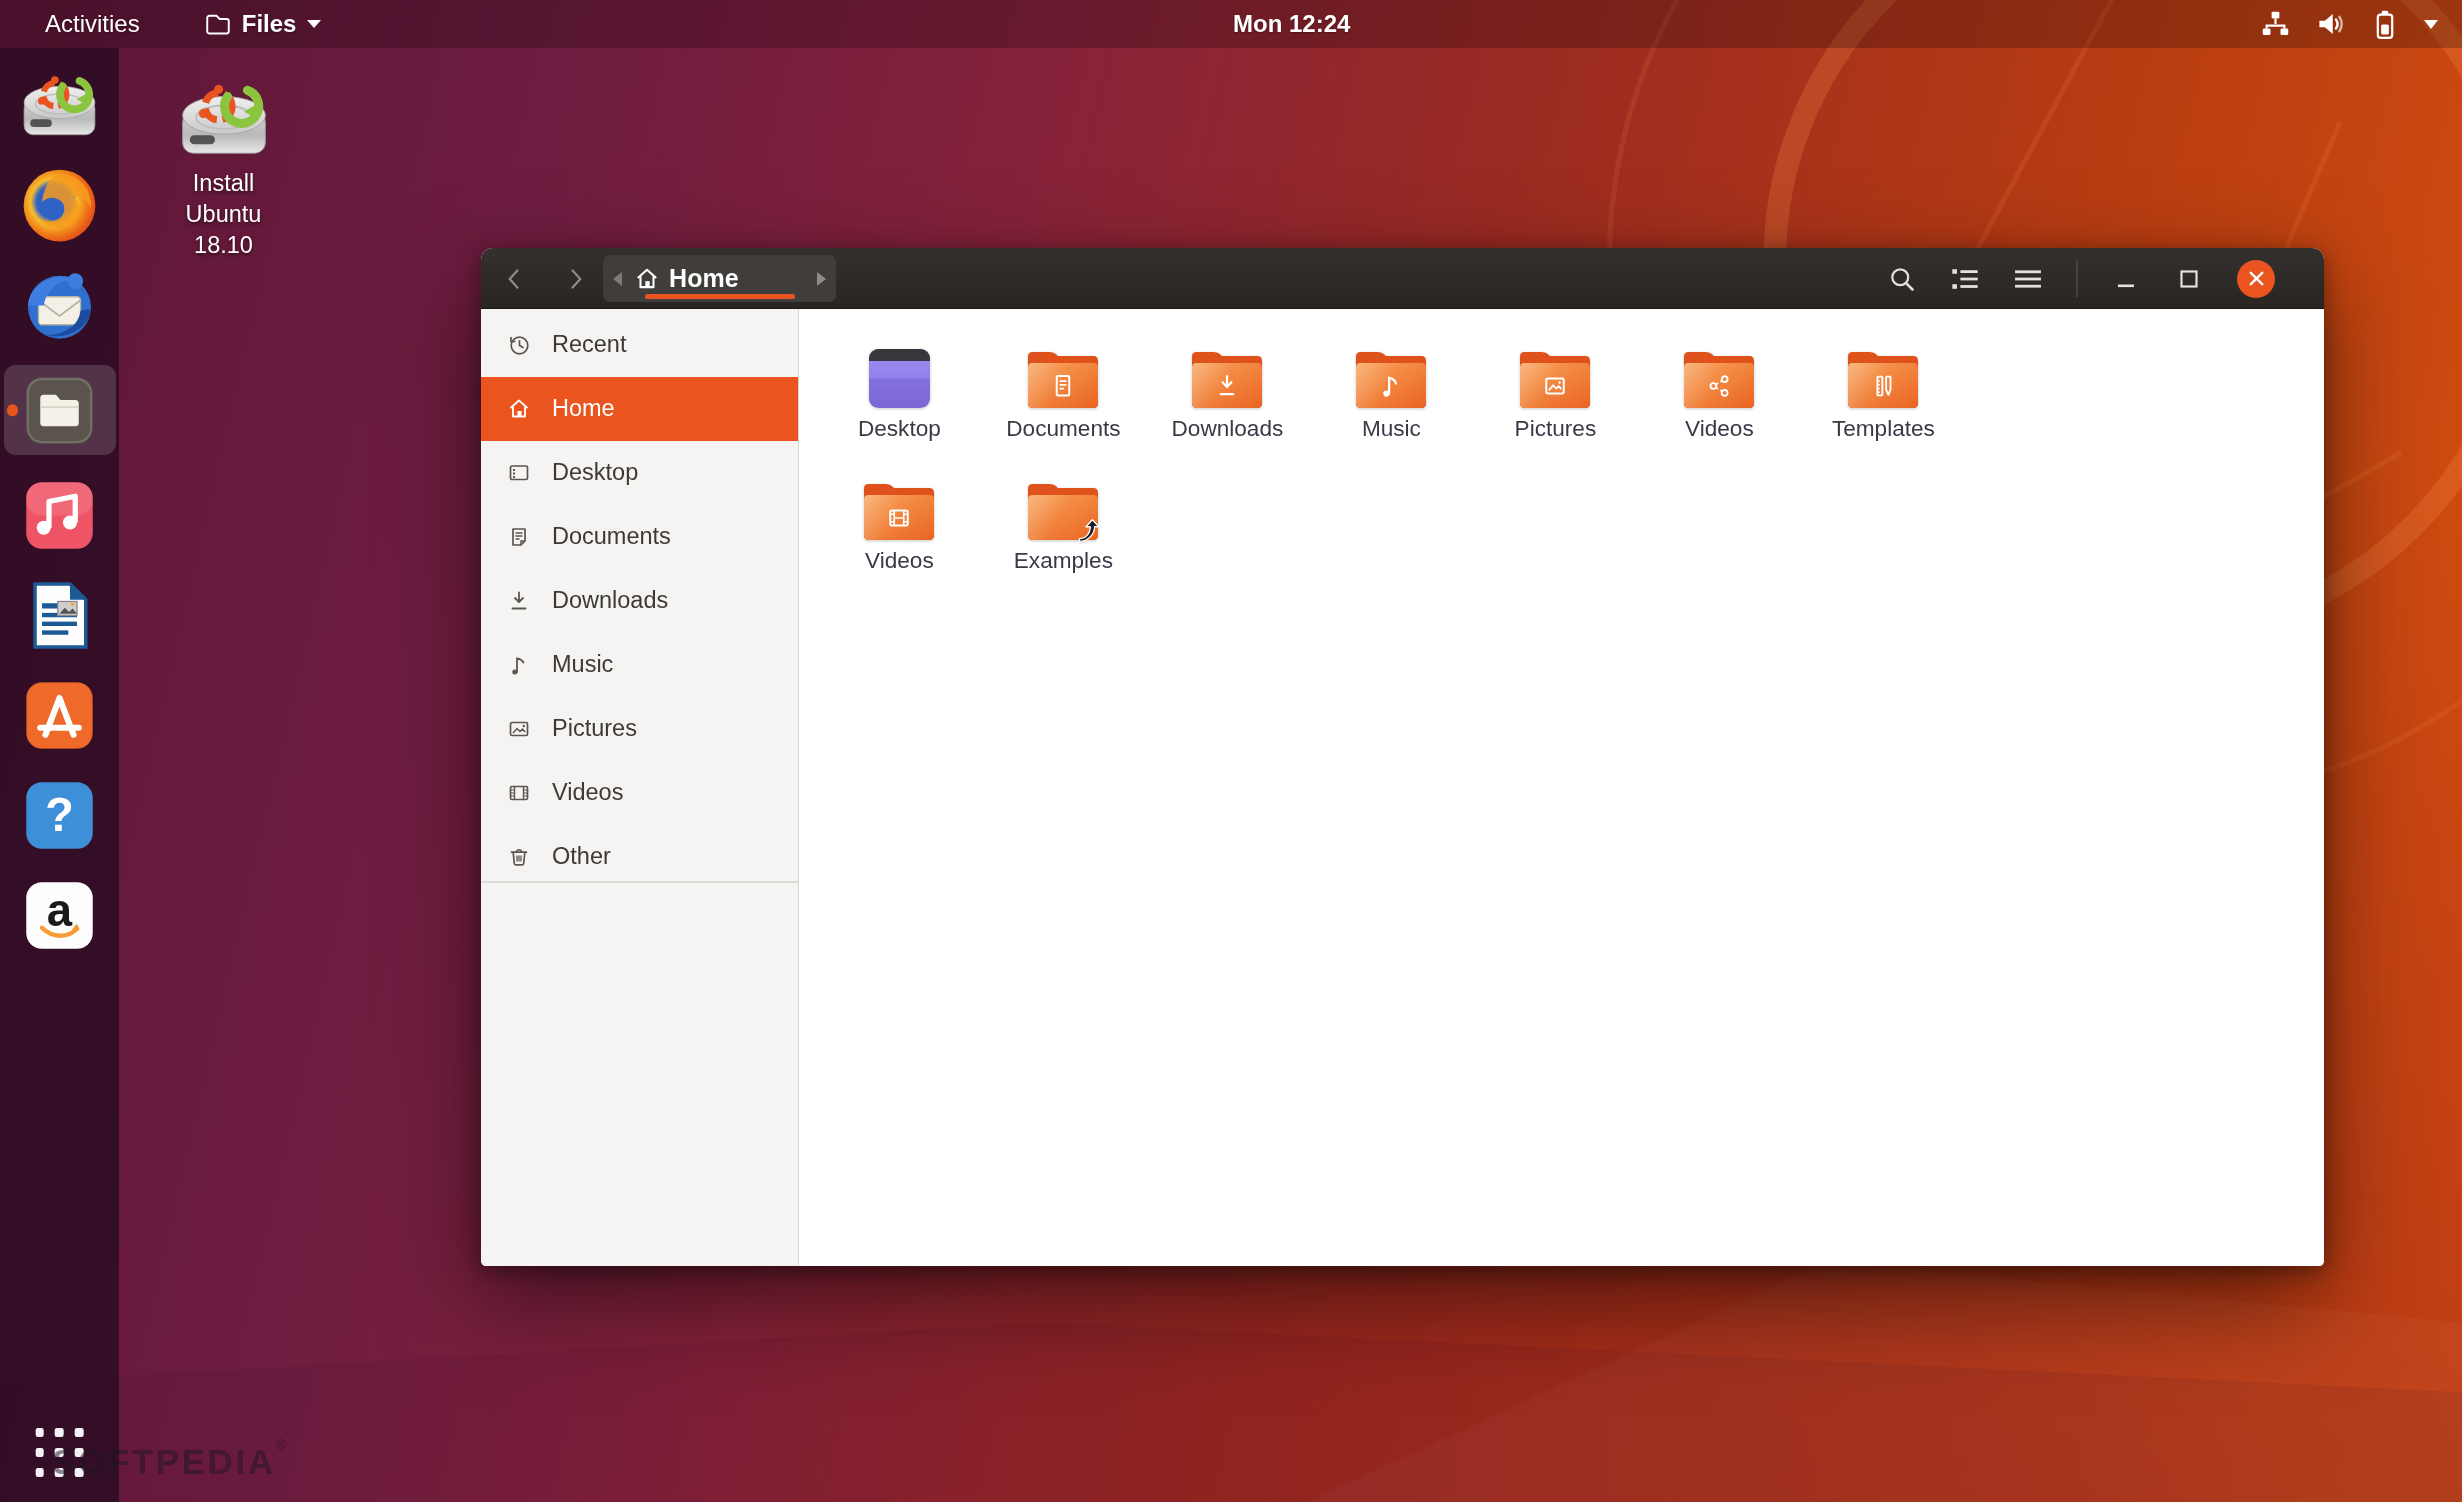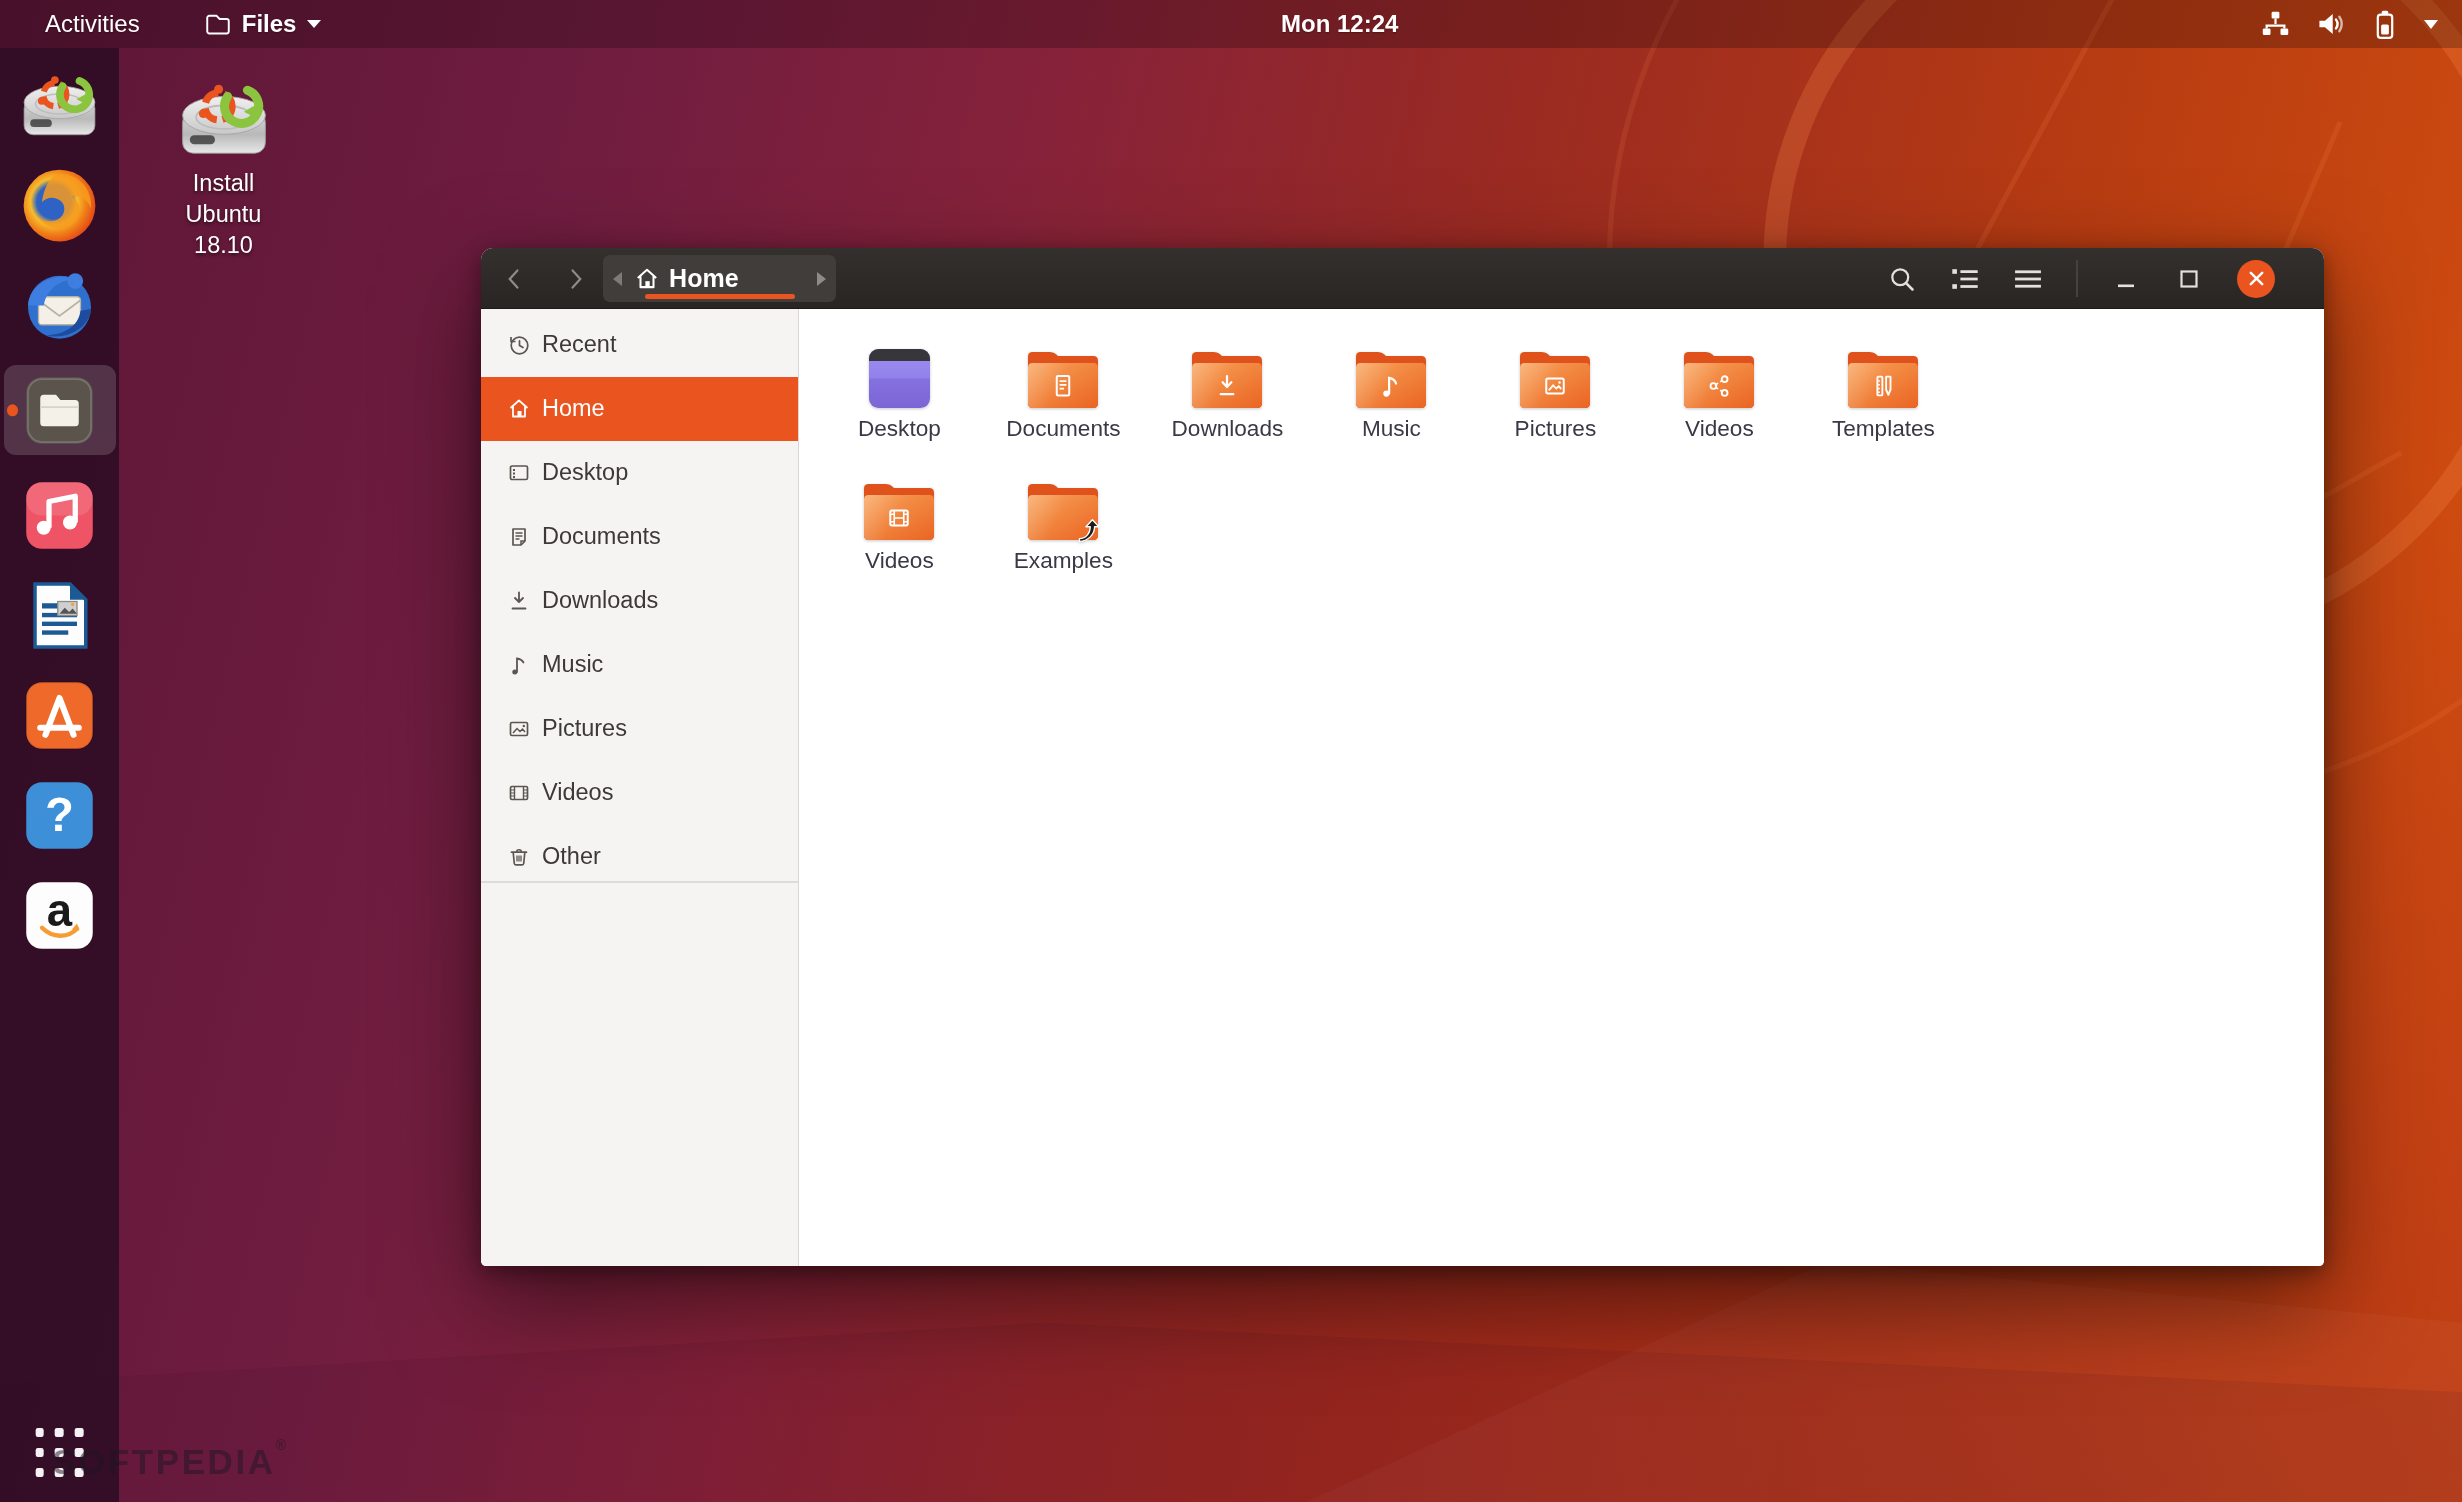--- a/index.html
+++ b/index.html
@@ -15,21 +15,21 @@
 
   
   .topbar { position:absolute; left:0; top:0; width:2462px; height:48px;
     background:rgba(12,2,10,.24); display:flex; align-items:center; color:#fff;
     font-size:24px; text-shadow:0 0.9px 1.7px rgba(0,0,0,.3); z-index:50; }
   .tb-activities { margin-left:33px; padding:0 12px; height:48px; line-height:48px; cursor:default; }
   .tb-appmenu { margin-left:45px; display:flex; align-items:center; gap:10.4px; height:48px; padding:0 8.7px;text-align:center; }
   .tb-appmenu .app-label { font-weight:bold; }
   .caret-down { width:0; height:0; border-left:7.8px solid transparent; border-right:7.8px solid transparent; border-top:9.6px solid #fff; }
   .caret-down.small { border-left-width:7px; border-right-width:7px; border-top-width:8.7px; }
-  .tb-clock { position:absolute; left:1233px; top:0; height:48px; line-height:48px; font-weight:bold;margin-left:48px; }
+  .tb-clock { position:absolute; left:1233px; top:0; height:48px; line-height:48px; font-weight:bold; }
   .tb-tray { position:absolute; right:24px; top:0; height:48px; display:flex; align-items:center; gap:24px; }
 
   
   .dock { position:absolute; left:0; top:48px; width:119px; height:1455px;
     background:rgba(43,12,35,.85); z-index:40; display:flex; flex-direction:column; align-items:center; }
   .dock-items { display:flex; flex-direction:column; align-items:center; padding-top:17.4px; gap:20px; width:100%; }
   .dock-item { position:relative; width:112px; height:80px; display:flex; align-items:center; justify-content:center; border-radius:12px; }
   .dock-item.active { background:rgba(255,255,255,.16); height:90px; }
   .dock-item.active::before { content:""; position:absolute; left:3.5px; top:50%; transform:translateY(-50%);
     width:11.3px; height:11.3px; border-radius:50%; background:#e9541f; }
@@ -69,21 +69,21 @@
   .hb-actions { position:absolute; right:49px; top:0; height:61px; display:flex; align-items:center; gap:33px; }
   .hb-btn { display:flex; align-items:center; justify-content:center; width:30px; height:40px; }
   .hb-sep { width:1.7px; height:37px; background:#46423e; }
   .close-btn { width:38px; height:38px; border-radius:50%; background:#e9541f;
     display:flex; align-items:center; justify-content:center; }
 
   
   .sidebar { position:absolute; left:0; top:61px; width:318px; height:957px;
     background:#f5f4f3; border-right:1.7px solid #d9d7d3; }
   .sb-list { list-style:none; padding-top:3.5px; }
-  .sb-item { height:64px; display:flex; align-items:center; padding-left:26px; gap:11px;
+  .sb-item { height:64px; display:flex; align-items:center; padding-left:26px; gap:21px;
     color:#3d3a36; font-size:23.5px; }
   .sb-item svg { flex:0 0 auto; }
   .sb-item.selected { background:#e9541f; color:#fff; }
   .sb-sep { position:absolute; left:0; right:0; top:572px; height:1.7px; background:#dedcd8; }
   .sb-other { position:absolute; left:0; right:0; top:581px; height:64px;
     display:flex; align-items:center; padding-left:26px; gap:21px; color:#3d3a36; font-size:23.5px; }
 
   
   .content { position:absolute; left:319px; top:61px; right:0; bottom:0; background:#fff; }
   .files-grid { display:flex; flex-wrap:wrap; padding:19px 0 0 17.4px; width:1183px; }

